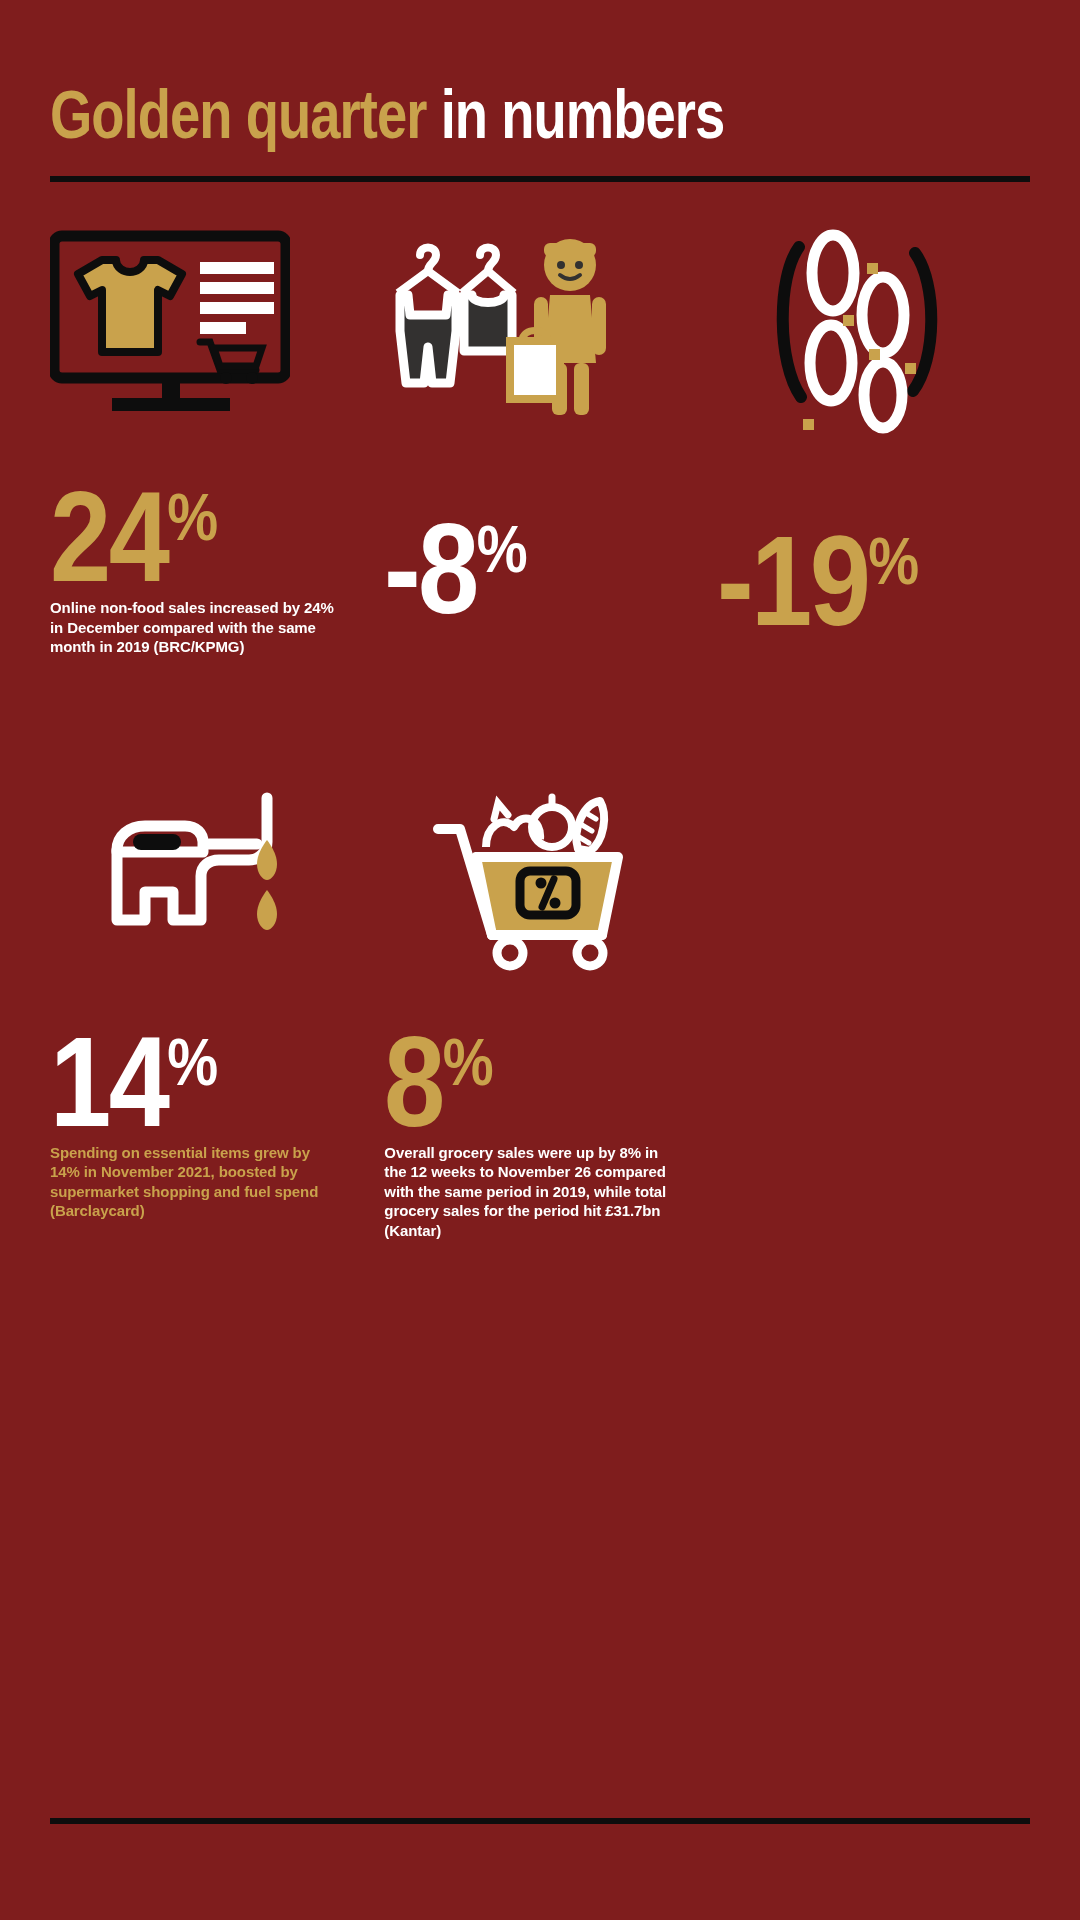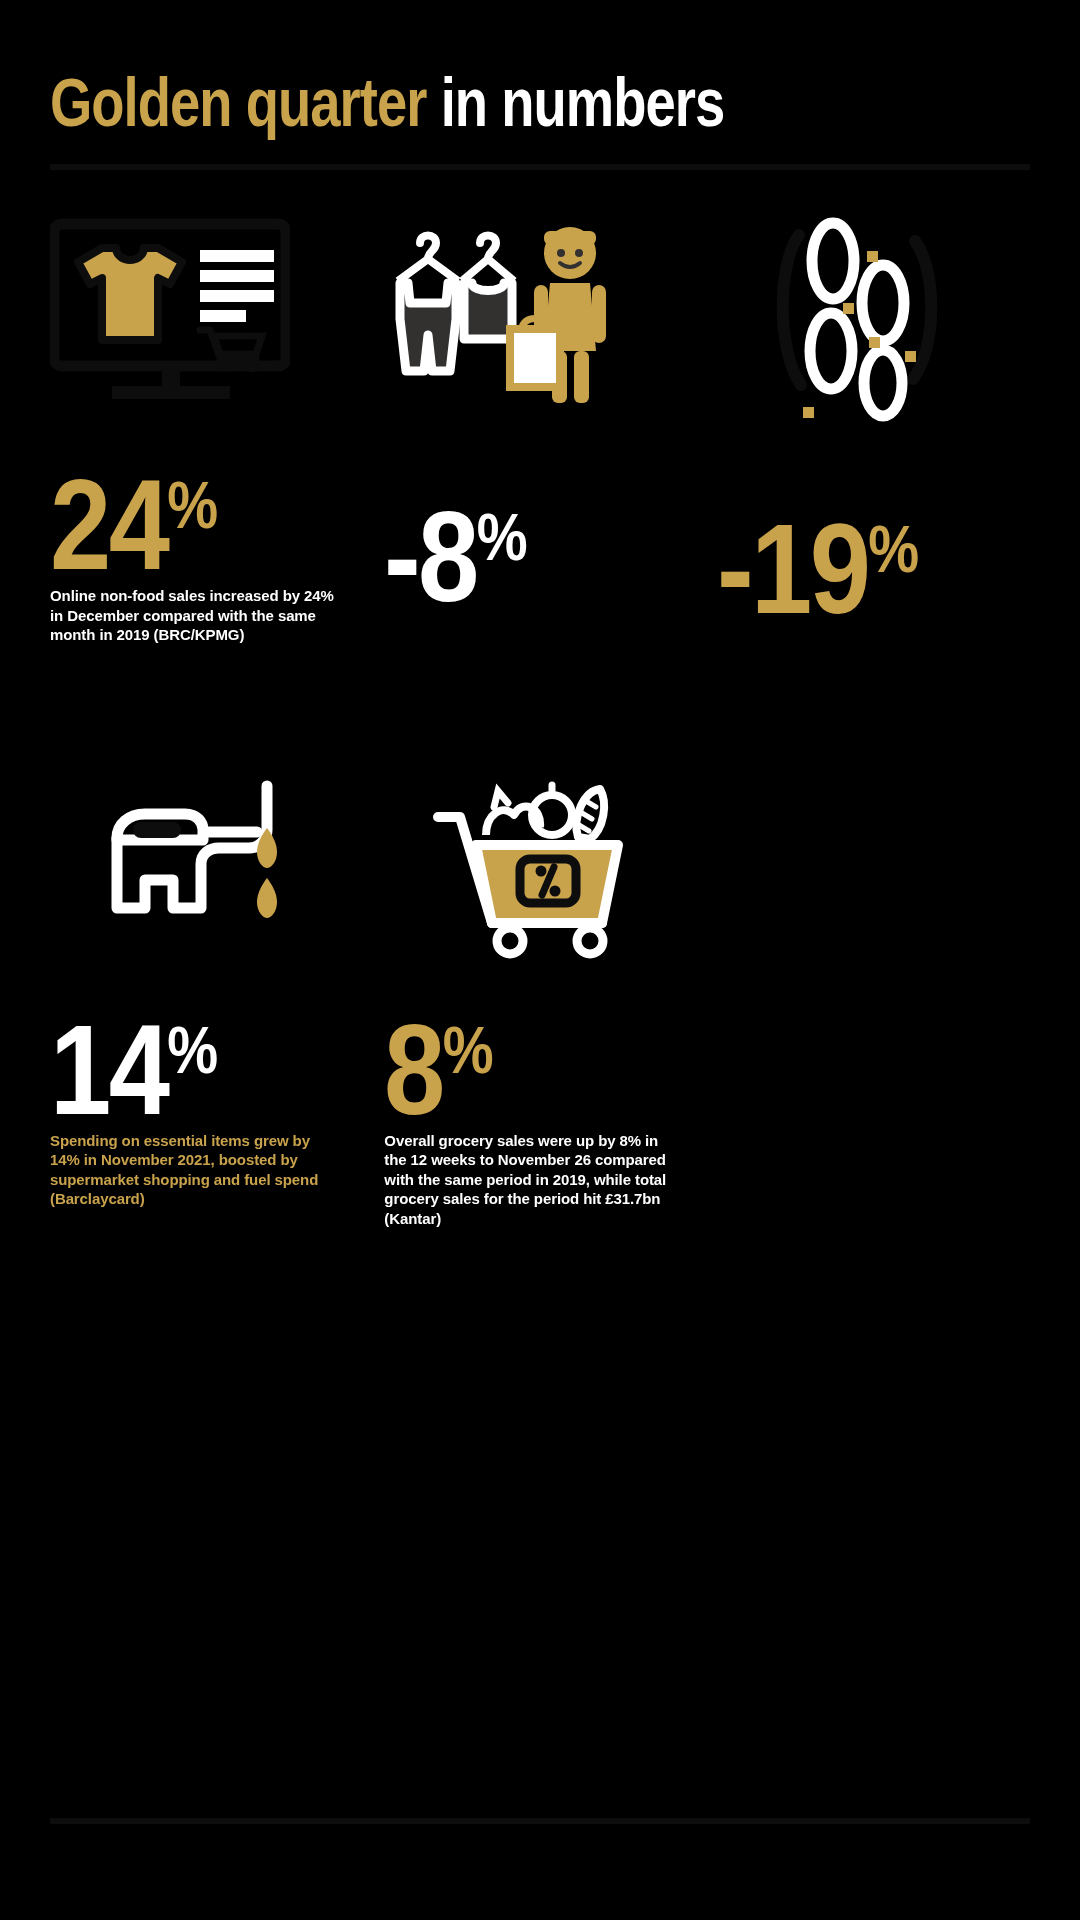--- a/index.html
+++ b/index.html
@@ -10,23 +10,23 @@
   body {
     width: 1080px;
     height: 1920px;
     font-family: "Liberation Sans", sans-serif;
     overflow: hidden;
   }
   .page {
     position: relative;
     width: 1080px;
     height: 1920px;
-    background: #000000;
+    background: #7f1d1d;
     box-sizing: border-box;
-    padding: 0 50px;
+    padding: 12px 50px;
   }
 
   
   .header {
     padding-top: 68px;
   }
   .title {
     font-size: 68px;
     line-height: 1.0;
     font-weight: bold;

